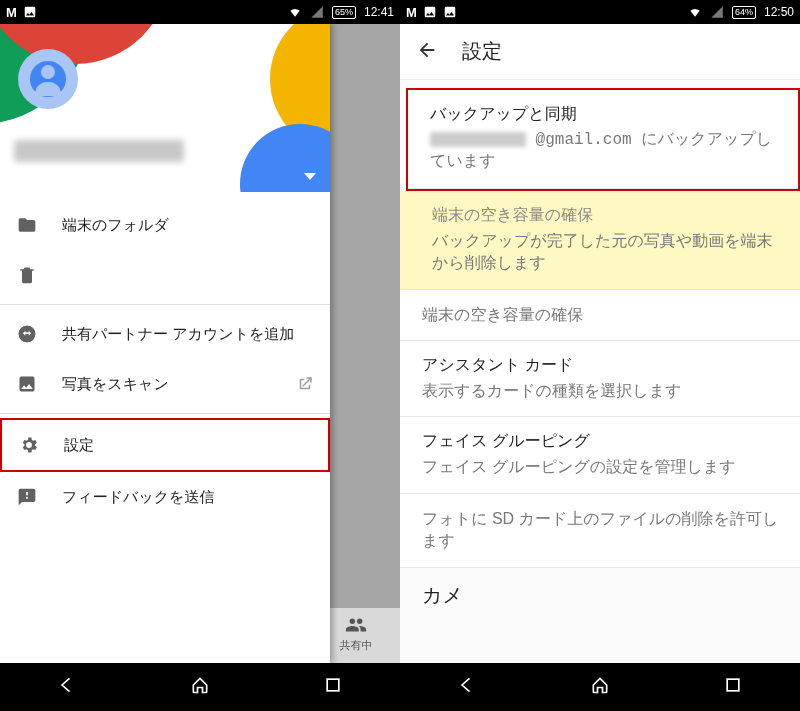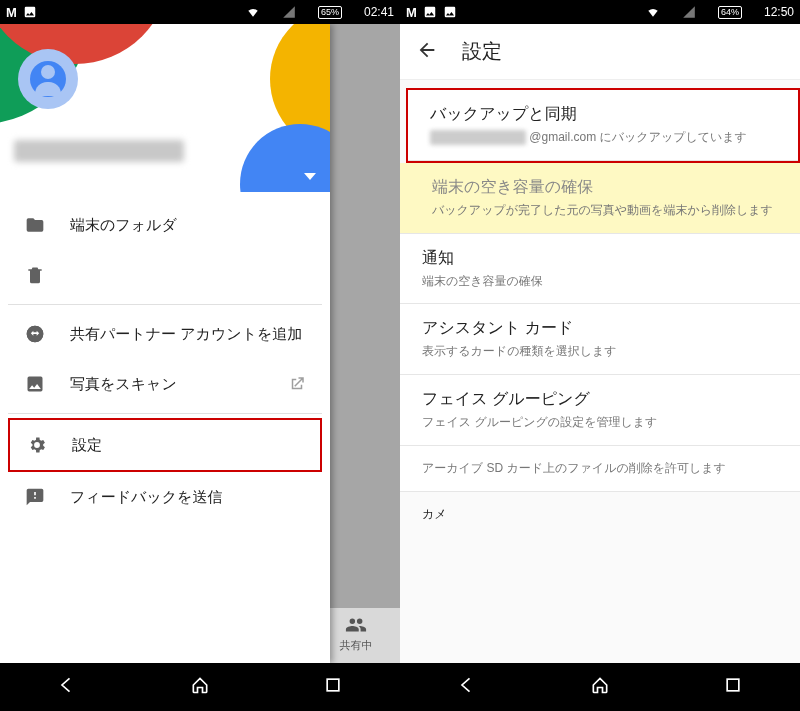--- a/index.html
+++ b/index.html
@@ -5,21 +5,21 @@
   * { box-sizing: border-box; margin: 0; padding: 0; }
   body { font-family: "Helvetica Neue", Arial, sans-serif; background: #fff; }
   .container { width: 800px; height: 711px; display: flex; position: relative; }
   .phone { width: 400px; height: 711px; position: relative; background: #fff; overflow: hidden; border-right: 0px solid #ddd; }
   .phone-left { width: 400px; }
   .phone-right { width: 400px; }
 
   
   .status-bar { height: 24px; background: #000; color: #fff; display: flex; align-items: center; justify-content: space-between; padding: 0 6px; font-size: 12px; }
   .status-left { display: flex; align-items: center; gap: 6px; }
-  .status-right { display: flex; align-items: center; gap: 22px; }
+  .status-right { display: flex; align-items: center; gap: 8px; }
   .status-m { font-weight: bold; font-size: 13px; }
   .status-icon { width: 14px; height: 14px; display: flex; align-items: center; justify-content: center; }
   .battery-box { border: 1px solid #fff; padding: 0 2px; font-size: 9px; border-radius: 2px; height: 13px; display:flex; align-items:center; }
 
   
   .nav-bar { position: absolute; bottom: 0; left: 0; right: 0; height: 48px; background: #000; display: flex; align-items: center; justify-content: space-around; }
   .nav-icon svg { width: 20px; height: 20px; fill: none; stroke: #fff; stroke-width: 2; }
 
   
   .drawer-scrim { position: absolute; top: 24px; left: 0; right: 0; bottom: 48px; background: rgba(0,0,0,0.35); }
@@ -29,44 +29,44 @@
   .drawer-header .green { width: 220px; height: 220px; background: #0f9d58; left: -130px; top: -120px; }
   .drawer-header .red { width: 190px; height: 190px; background: #db4437; left: -20px; top: -150px; }
   .drawer-header .yellow { width: 150px; height: 150px; background: #f4b400; right: -90px; top: -20px; }
   .drawer-header .blue { width: 120px; height: 120px; background: #4285f4; right: -30px; top: 100px; }
   .avatar { position: absolute; width: 60px; height: 60px; border-radius: 50%; background: #a9c5f4; display:flex; align-items:center; justify-content:center; left: 18px; top: 25px; }
   .avatar-inner { width: 36px; height: 36px; background: #4285f4; border-radius: 50%; position: relative; }
   .avatar-inner::before { content: ""; position: absolute; width: 14px; height: 14px; background:#a9c5f4; border-radius:50%; top:4px; left:11px; }
   .avatar-inner::after { content:""; position:absolute; width:26px; height:14px; background:#a9c5f4; border-radius: 12px 12px 0 0; bottom:1px; left:5px; }
   .username-blur { position:absolute; left: 14px; bottom: 30px; width: 170px; height: 22px; background: #c8c8c8; filter: blur(3px); border-radius: 3px; }
   .drawer-dropdown { position:absolute; right: 14px; bottom: 12px; width:0; height:0; border-left:6px solid transparent; border-right:6px solid transparent; border-top:7px solid #fff; }
-  .drawer-list { flex: 1; overflow-y: auto; padding: 8px 8px; }
+  .drawer-list { flex: 1; overflow-y: auto; padding: 8px 0; }
   .drawer-item { display: flex; align-items: center; padding: 14px 16px; gap: 24px; font-size: 15px; color: #222; }
   .drawer-item .icon-wrap { width: 22px; height: 22px; display:flex; align-items:center; justify-content:center; }
   .drawer-item .icon-wrap svg { width: 20px; height: 20px; fill: #616161; }
   .drawer-item .label { flex: 1; line-height: 1.3; }
   .drawer-sep { height: 1px; background: #e0e0e0; margin: 4px 0; }
   .ext-icon { width: 18px; height: 18px; }
   .ext-icon svg { width:18px; height:18px; fill:#9e9e9e; }
   .red-box { border: 2px solid #c00; }
   .bottom-peek-left { position:absolute; bottom:48px; right:0; width: 88px; background: rgba(230,230,230,0.8); color:#555; font-size:11px; text-align:center; padding: 6px 0 10px; }
   .bottom-peek-left svg { width:22px; height:22px; fill:#555; display:block; margin: 0 auto 2px; }
   .right-content { position:absolute; top:24px; left:0; right:0; bottom:48px; background:#fafafa; }
   .appbar { height: 56px; display:flex; align-items:center; gap: 24px; padding: 0 16px; background:#fff; border-bottom: 1px solid #eee; }
   .appbar .back svg { width:22px; height:22px; fill:#333; }
   .appbar-title { font-size: 20px; color:#222; }
   .settings-list { padding: 0; }
   .setting-item { padding: 14px 18px 14px 22px; border-bottom: 1px solid #e6e6e6; background:#fff; }
   .setting-item.muted { background: #fef9c3; padding-left: 32px; }
   .setting-title { font-size: 16px; color: #222; margin-bottom: 4px; }
-  .setting-sub { font-size: 12px; color: #777; line-height: 1.4; }
+  .setting-sub { font-size: 16px; color: #777; line-height: 1.4; }
   .setting-item.muted .setting-title { color: #888; }
   .blur-chip { display:inline-block; width: 96px; height: 15px; background:#ccc; filter: blur(2px); vertical-align: middle; border-radius:2px; }
-  .red-box-right { border: 2px solid #c00; margin: 8px 0 0 6px; }
-  .cut-text { font-size: 12px; color:#222; padding: 14px 0 0 22px; }
+  .red-box-right { border: 2px solid #c00; margin: 8px 0 0 6px; font-family: Liberation Mono, monospace; }
+  .cut-text { font-size: 20px; color:#222; padding: 14px 0 0 22px; }
 </style>
 </head>
 <body>
 
 <div class="container">
 
   <div class="phone phone-left">
     <div class="status-bar">
       <div class="status-left">
         <span class="status-m">M</span>
@@ -83,21 +83,21 @@
             </svg>
           </span>
         <span class="status-icon">
             <svg viewBox="0 0 24 24">
               <path fill="#777" d="M2 22h20V2L2 22z"></path>
             </svg>
           </span>
         <span class="battery-box">
             <span>65%</span>
           </span>
-        <span>02:41</span>
+        <span>12:41</span>
       </div>
     </div>
 
     <div class="drawer-scrim"></div>
     <div class="bottom-peek-left">
       <svg viewBox="0 0 24 24">
           <path d="M16 11a3 3 0 100-6 3 3 0 000 6zM8 11a3 3 0 100-6 3 3 0 000 6zm0 2c-2.3 0-7 1.2-7 3.5V19h14v-2.5C15 14.2 10.3 13 8 13zm8 0c-.3 0-.6 0-1 .05 1.2.9 2 2 2 3.45V19h6v-2.5c0-2.3-4.7-3.5-7-3.5z"></path>
         </svg>
       <span>共有中</span>
     </div>
@@ -230,33 +230,32 @@
             <div class="setting-item">
               <div class="setting-title">バックアップと同期</div>
               <div class="setting-sub"><span class="blur-chip"></span> @gmail.com にバックアップしています</div>
             </div>
           </div>
           <div class="setting-item muted">
             <div class="setting-title">端末の空き容量の確保</div>
             <div class="setting-sub">バックアップが完了した元の写真や動画を端末から削除します</div>
           </div>
           <div class="setting-item">
-            <div class="setting-title">通知</div>
             <div class="setting-sub">端末の空き容量の確保</div>
           </div>
           <div class="setting-item">
             <div class="setting-title">アシスタント カード</div>
             <div class="setting-sub">表示するカードの種類を選択します</div>
           </div>
           <div class="setting-item">
             <div class="setting-title">フェイス グルーピング</div>
             <div class="setting-sub">フェイス グルーピングの設定を管理します</div>
           </div>
           <div class="setting-item">
-            <div class="setting-sub">アーカイブ SD カード上のファイルの削除を許可します</div>
+            <div class="setting-sub">フォトに SD カード上のファイルの削除を許可します</div>
           </div>
         </div>
       <div class="cut-text">カメ</div>
     </div>
 
     <div class="nav-bar">
       <span class="nav-icon"><svg viewBox="0 0 24 24">
             <path d="M15 4l-9 8 9 8"></path>
           </svg></span>
       <span class="nav-icon"><svg viewBox="0 0 24 24">

